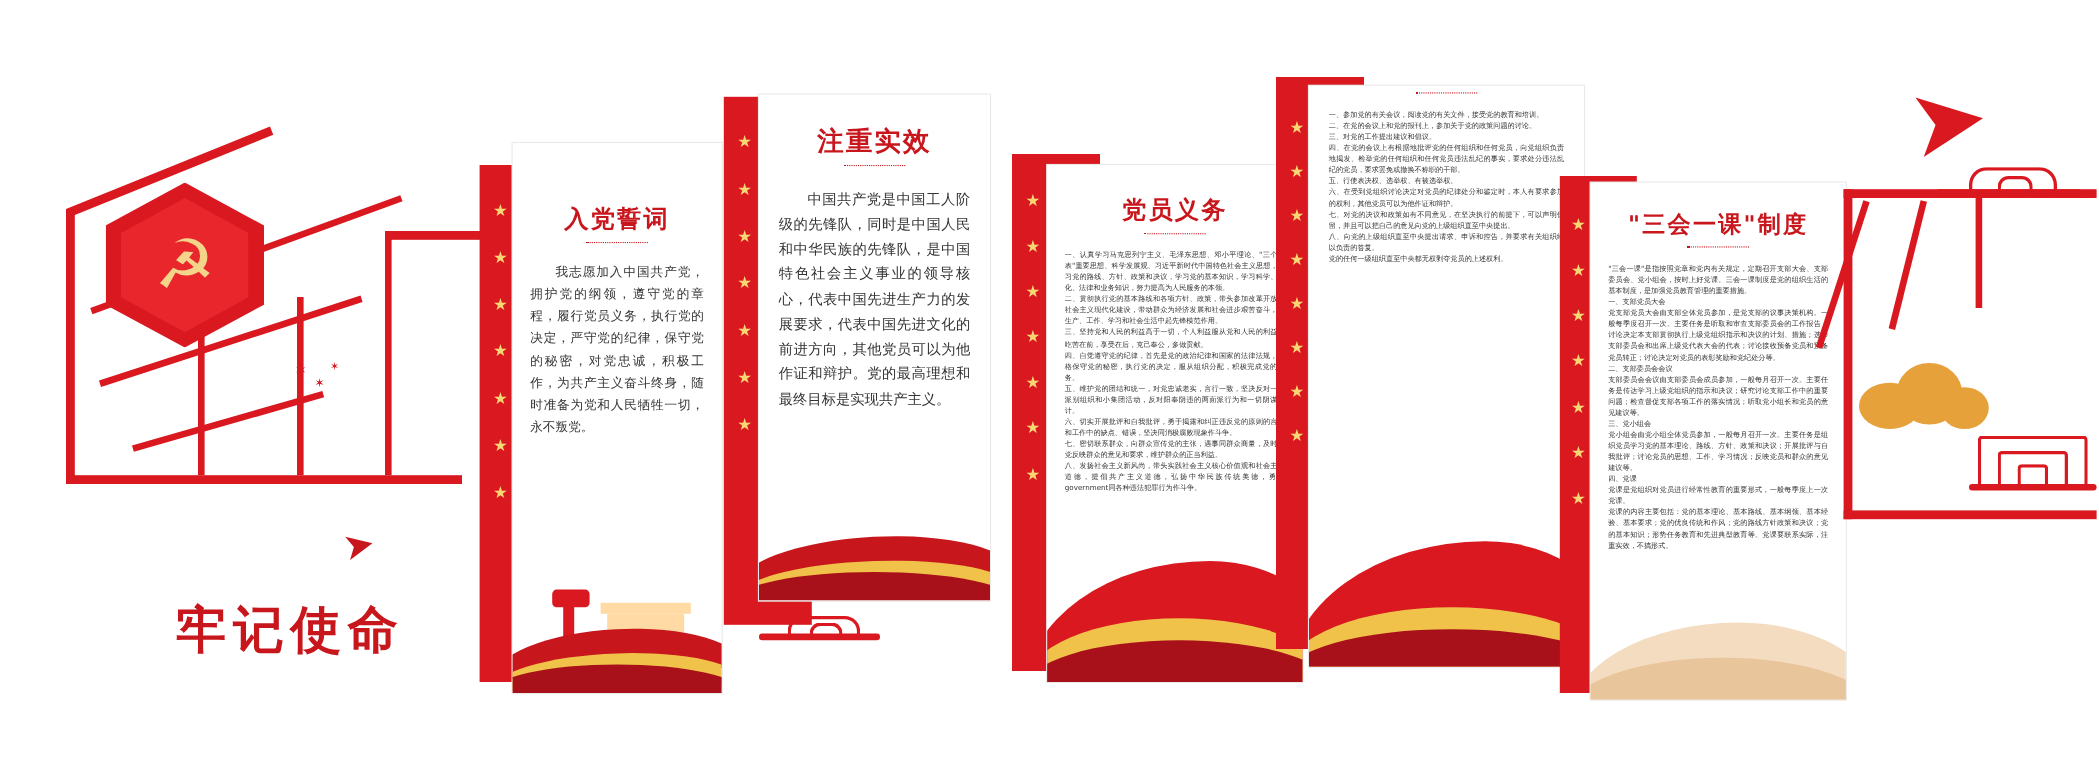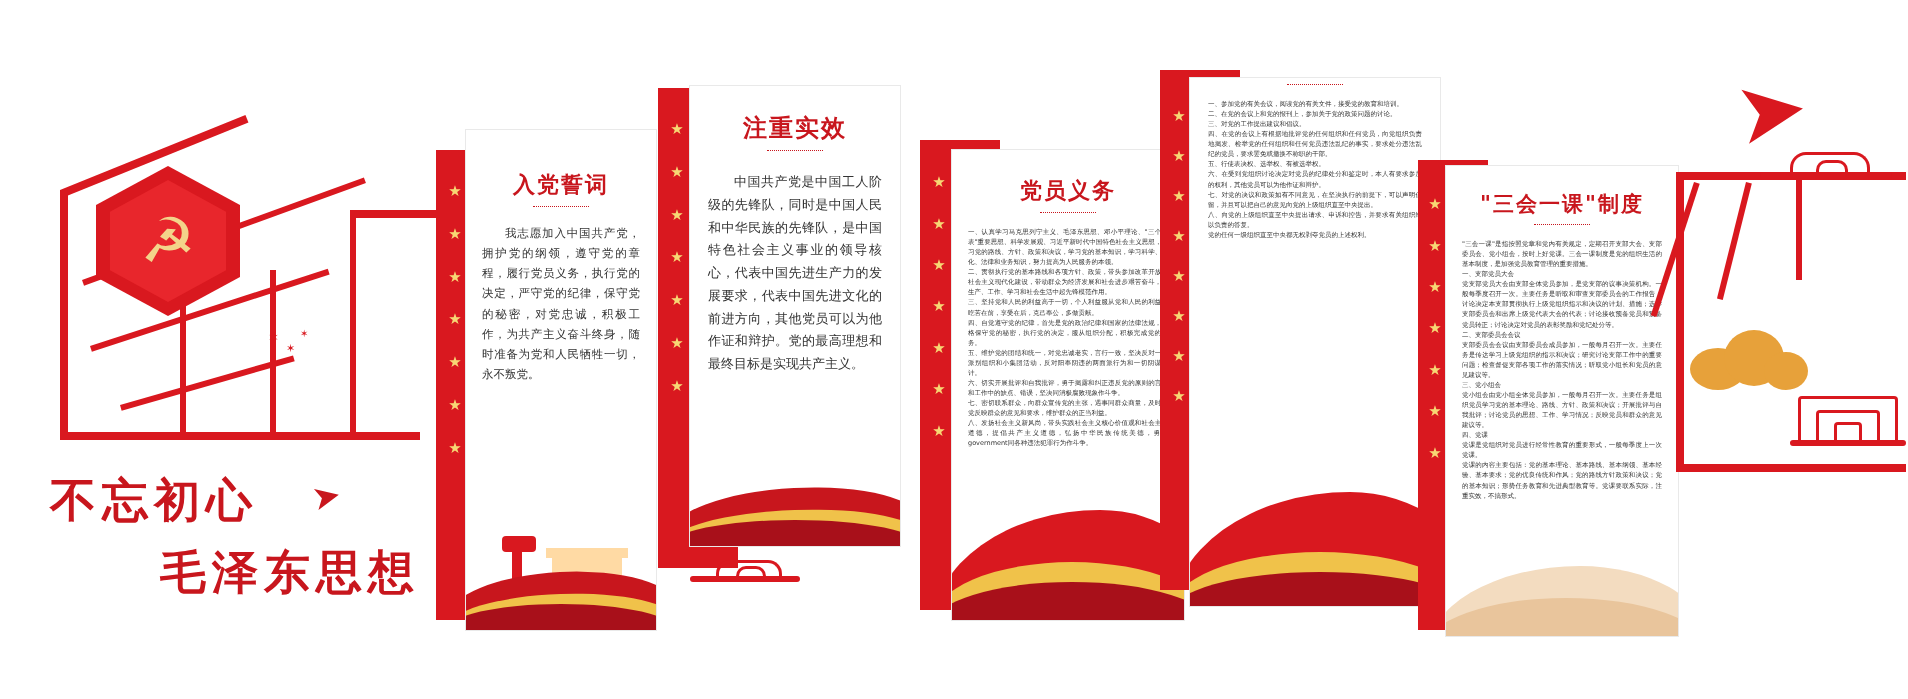--- a/index.html
+++ b/index.html
@@ -87,37 +87,36 @@
         <span class="sickle-hammer">☭</span>
       </div>
     </div>
   </div>
 
   <span class="bird" style="left:268px;top:330px;">✶</span>
   <span class="bird" style="left:286px;top:342px;font-size:11px;">✶</span>
   <span class="bird" style="left:300px;top:328px;font-size:10px;">✶</span>
 
   <div class="abs" id="slogan">
-    <div class="slogan-line" id="slogan-line-1">不忘初心</div>
-    <div class="slogan-line" id="slogan-line-2">毛泽东思想</div>
+    <div class="slogan-line" id="slogan-line-2">牢记使命</div>
     <span class="dove" style="left:272px;top:6px;">➤</span>
   </div>
 
   <div class="panel-red-back" style="left:436px;top:150px;width:70px;height:470px;"></div>
   <div class="star-col" style="left:444px;top:170px;width:22px;height:300px;">
     <span>★</span>
     <span>★</span>
     <span>★</span>
     <span>★</span>
     <span>★</span>
     <span>★</span>
     <span>★</span>
   </div>
   <div class="panel" style="left:466px;top:130px;width:190px;height:500px;">
-    <div class="panel-title" style="font-size:22px;margin-top:40px;">入党誓词</div>
+    <div class="panel-title" style="font-size:22px;margin-top:54px;">入党誓词</div>
     <div class="title-rule"></div>
     <div class="panel-body" style="font-size:11.5px;margin:16px 16px 0 16px;text-indent:2em;">我志愿加入中国共产党，拥护党的纲领，遵守党的章程，履行党员义务，执行党的决定，严守党的纪律，保守党的秘密，对党忠诚，积极工作，为共产主义奋斗终身，随时准备为党和人民牺牲一切，永不叛党。</div>
     <div class="wave" style="height:140px;">
       <div class="gate" style="left:86px;bottom:26px;"></div>
       <div class="abs" style="left:46px;bottom:30px;width:10px;height:60px;background:#d9181f;"></div>
       <div class="abs" style="left:36px;bottom:78px;width:34px;height:16px;background:#d9181f;border-radius:4px;"></div>
       <div class="w1"></div>
         <div class="w2"></div>
         <div class="w3"></div>
     </div>

